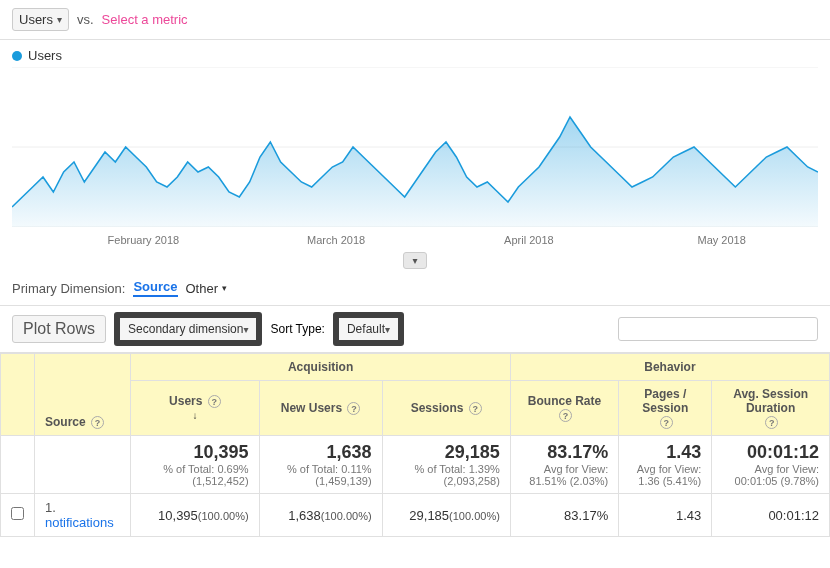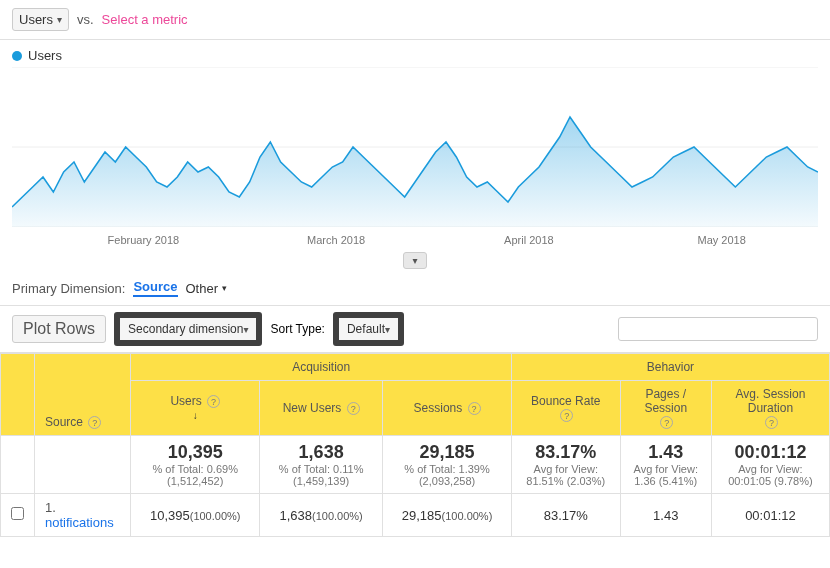--- a/index.html
+++ b/index.html
@@ -144,27 +144,27 @@
     .data-table {
       width: 100%;
       border-collapse: collapse;
       font-size: 12px;
     }
     .data-table th, .data-table td {
       border: 1px solid #e0e0e0;
       padding: 6px 10px;
     }
     .data-table th {
-      background: #fde047;
-      font-weight: normal;
+      background: #fef9c3;
+      font-weight: bold;
       color: #555;
       text-align: center;
     }
     .data-table td {
-      text-align: center;
+      text-align: right;
       vertical-align: middle;
     }
     .source-col { text-align: left !important; }
     .section-header {
       background: #f9f9f9;
       font-weight: bold;
       color: #555;
       text-align: center !important;
       font-size: 12px;
     }

